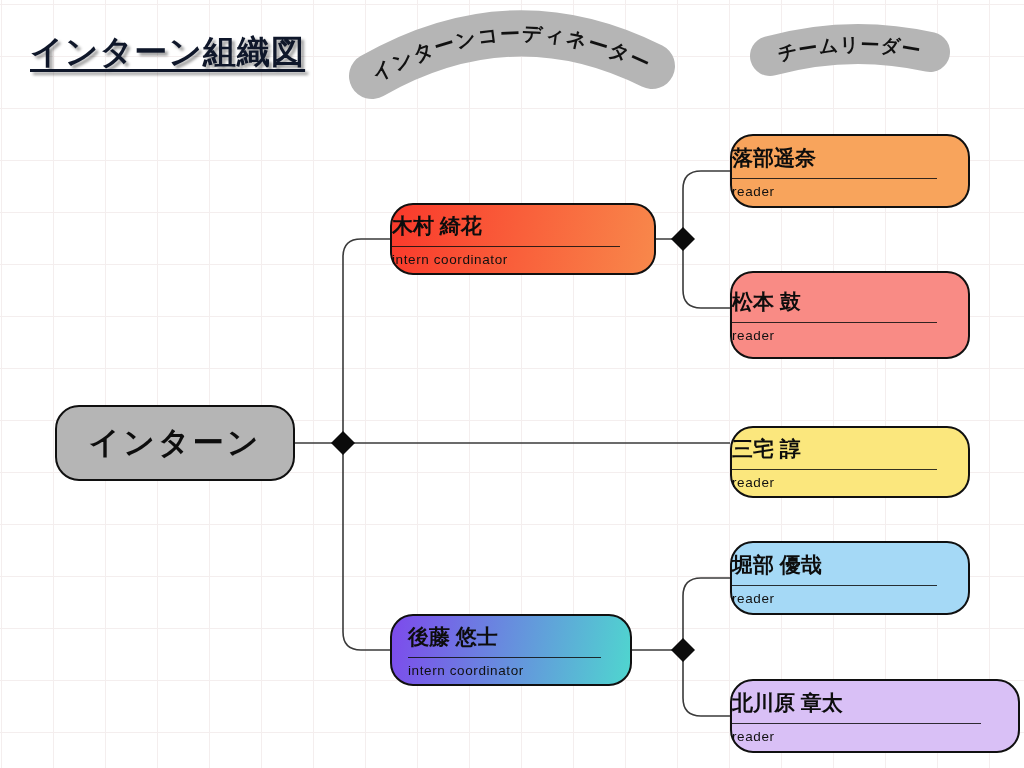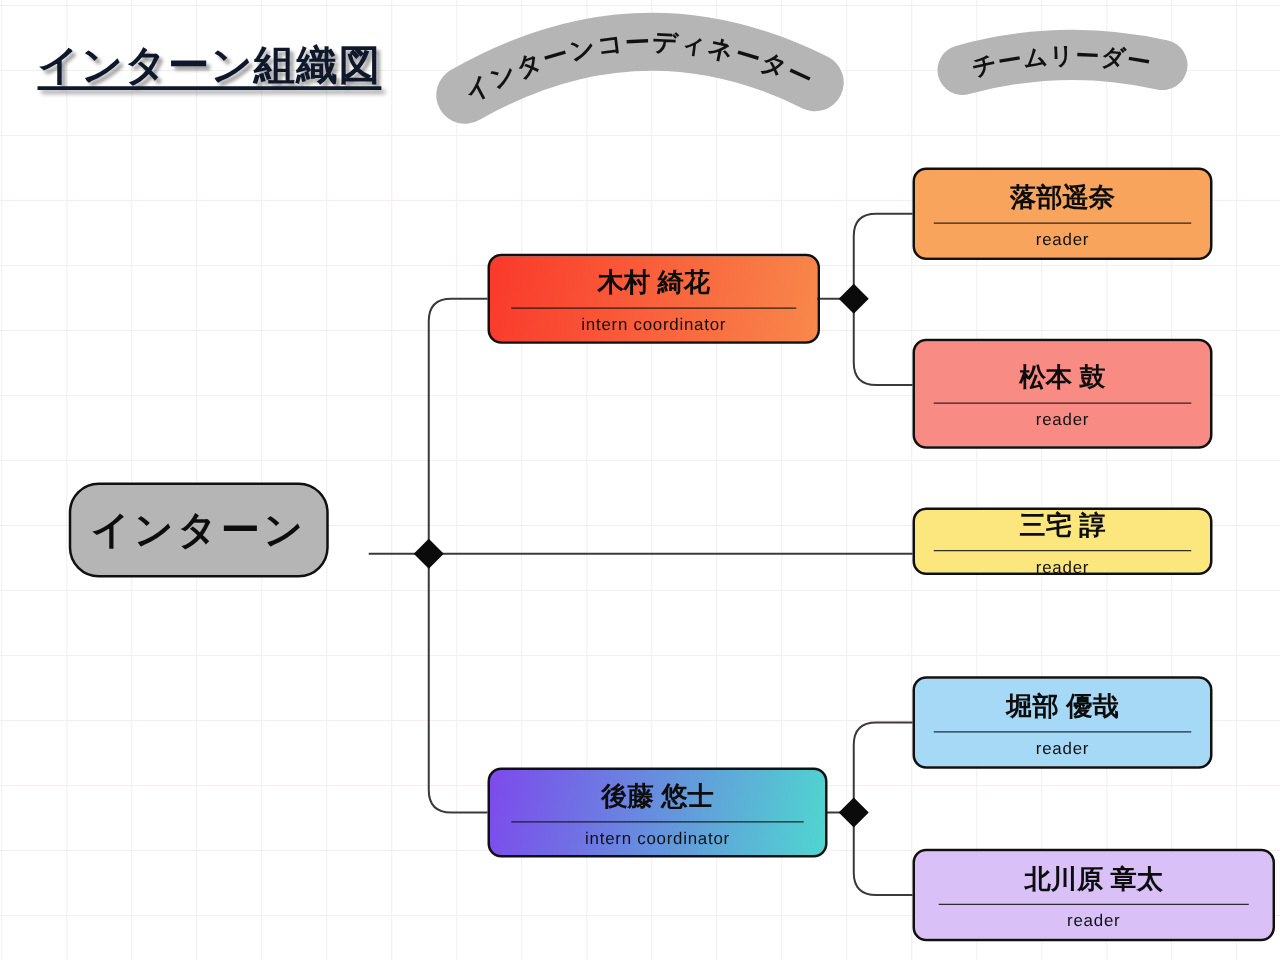--- a/index.html
+++ b/index.html
@@ -28,41 +28,41 @@
   .band.small{stroke-width:40;}
   .band-text{
     font-family:"Liberation Sans","DejaVu Sans",sans-serif;
     font-size:20px;font-weight:bold;fill:var(--bannertext);letter-spacing:2px;
   }
   .band-text.small{font-size:19px;letter-spacing:1.5px;}
   .connector{fill:none;stroke:var(--line);stroke-width:1.6;}
   .node-diamond{fill:var(--node);}
   .card{
     position:absolute;z-index:2;box-sizing:border-box;
-    border:2.5px solid #101010;border-radius:11px;
-    display:flex;flex-direction:column;align-items:center;justify-content:center;
+    border:2.5px solid #101010;border-radius:23px;
+    display:flex;flex-direction:column;align-items:flex-start;justify-content:center;
     background:linear-gradient(100deg,var(--c1),var(--c2));
   }
   .card .card-name{font-size:21px;font-weight:bold;color:#0d0d0d;white-space:nowrap;}
   .card .card-divider{width:87%;border-top:1.7px solid rgba(15,15,15,0.85);margin:6px 0 5px;}
   .card .card-role{font-size:13.5px;color:#101010;letter-spacing:0.6px;white-space:nowrap;}
   .root-card{
     position:absolute;z-index:2;box-sizing:border-box;
     border:2.5px solid #101010;border-radius:24px;
     display:flex;align-items:center;justify-content:center;
     background:var(--c1);
     font-size:31px;font-weight:bold;color:#0d0d0d;letter-spacing:3px;white-space:nowrap;
   }
   
-  #box-root{left:55px;top:386px;width:208px;height:76px;}
+  #box-root{left:55px;top:405px;width:240px;height:76px;}
   #box-coord-0{left:390px;top:203px;width:266px;height:72px;}
-  #box-coord-1{left:390px;top:614px;width:272px;height:72px;}
+  #box-coord-1{left:390px;top:614px;width:242px;height:72px;padding-left:16px;}
   #box-lead-0{left:730px;top:134px;width:240px;height:74px;}
   #box-lead-1{left:730px;top:271px;width:240px;height:88px;}
-  #box-lead-2{left:730px;top:406px;width:240px;height:54px;}
+  #box-lead-2{left:730px;top:426px;width:240px;height:72px;}
   #box-lead-3{left:730px;top:541px;width:240px;height:74px;}
   #box-lead-4{left:730px;top:679px;width:290px;height:74px;}
 </style>
 </head>
 <body>
 
 <div class="page-title">インターン組織図</div>
 
 <svg class="layer" width="1024" height="768" viewBox="0 0 1024 768" style="--banner: #b5b5b5; --bannertext: #111111; --line: #3a3a3a; --node: #0b0b0b;">
   <defs>

